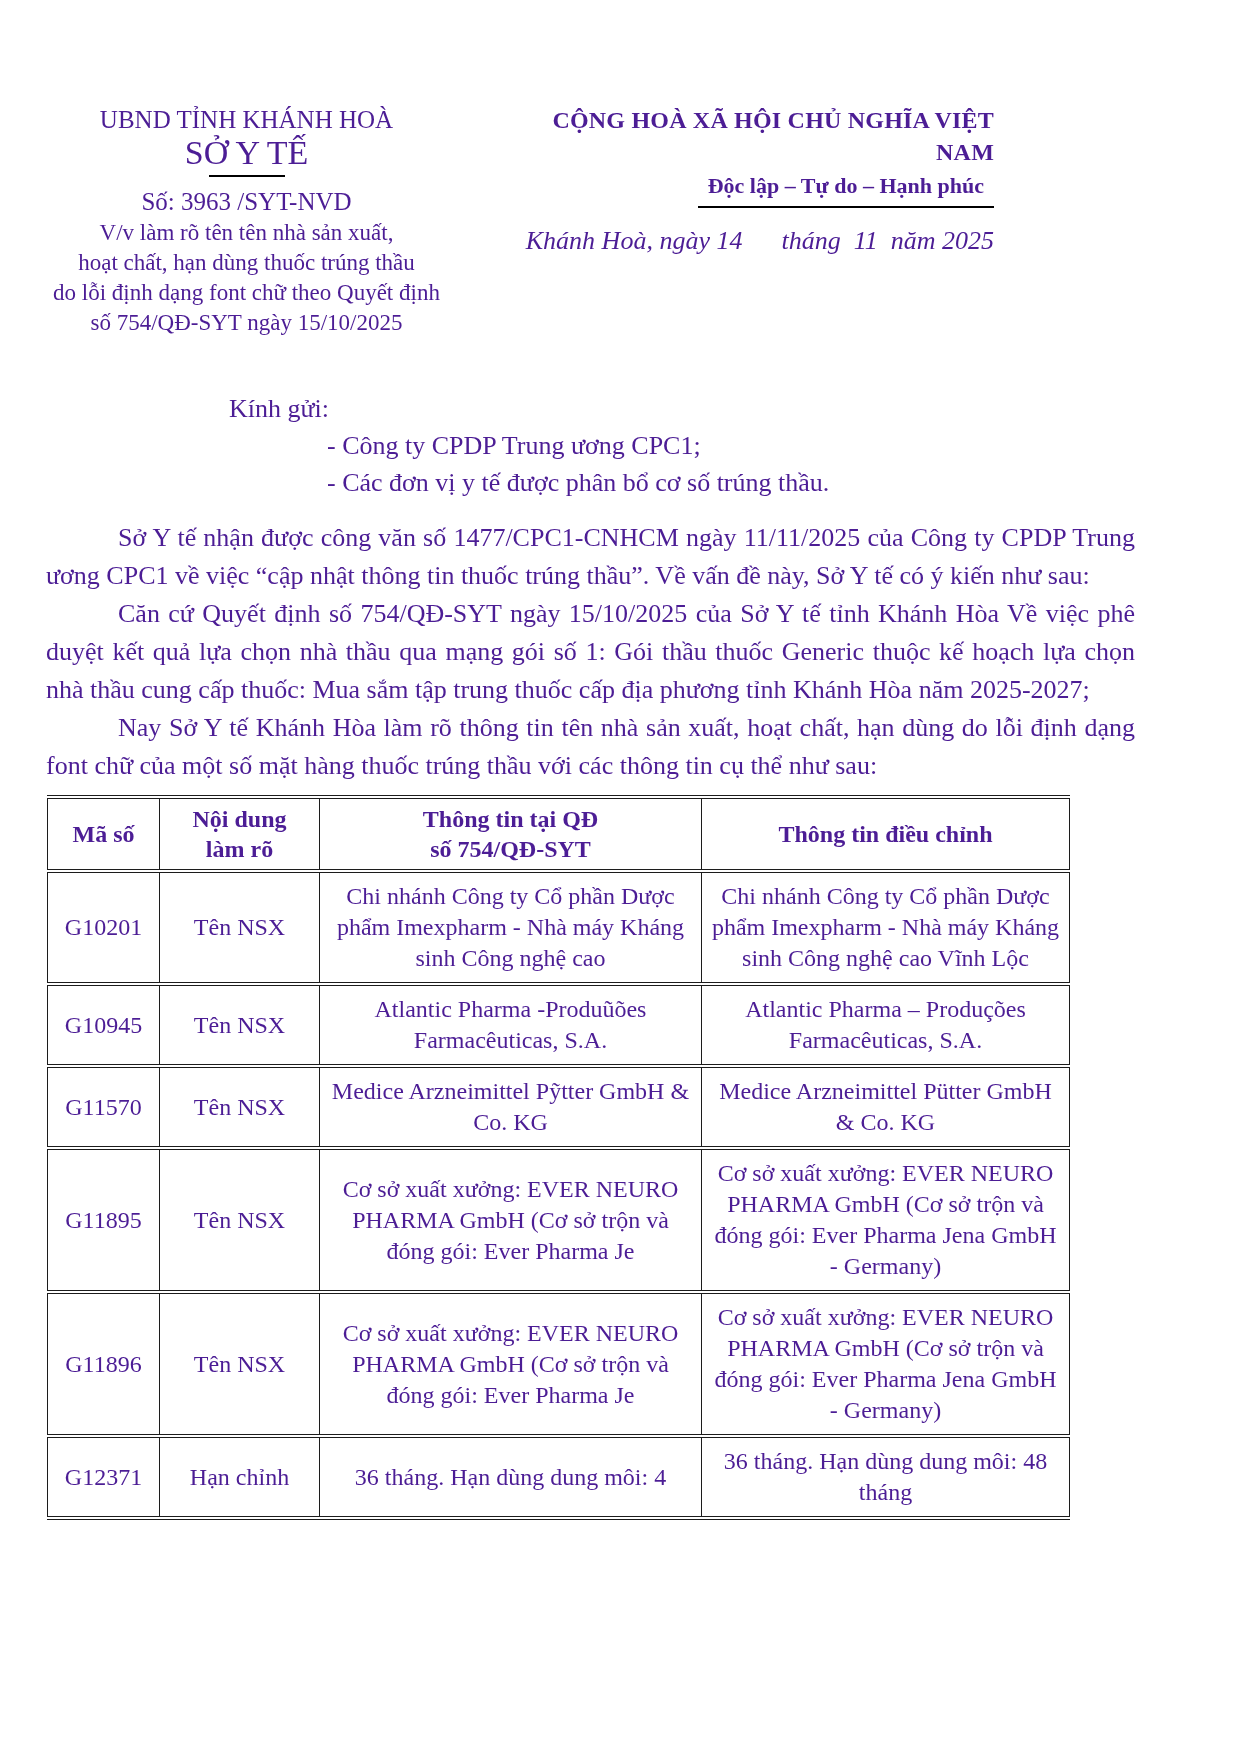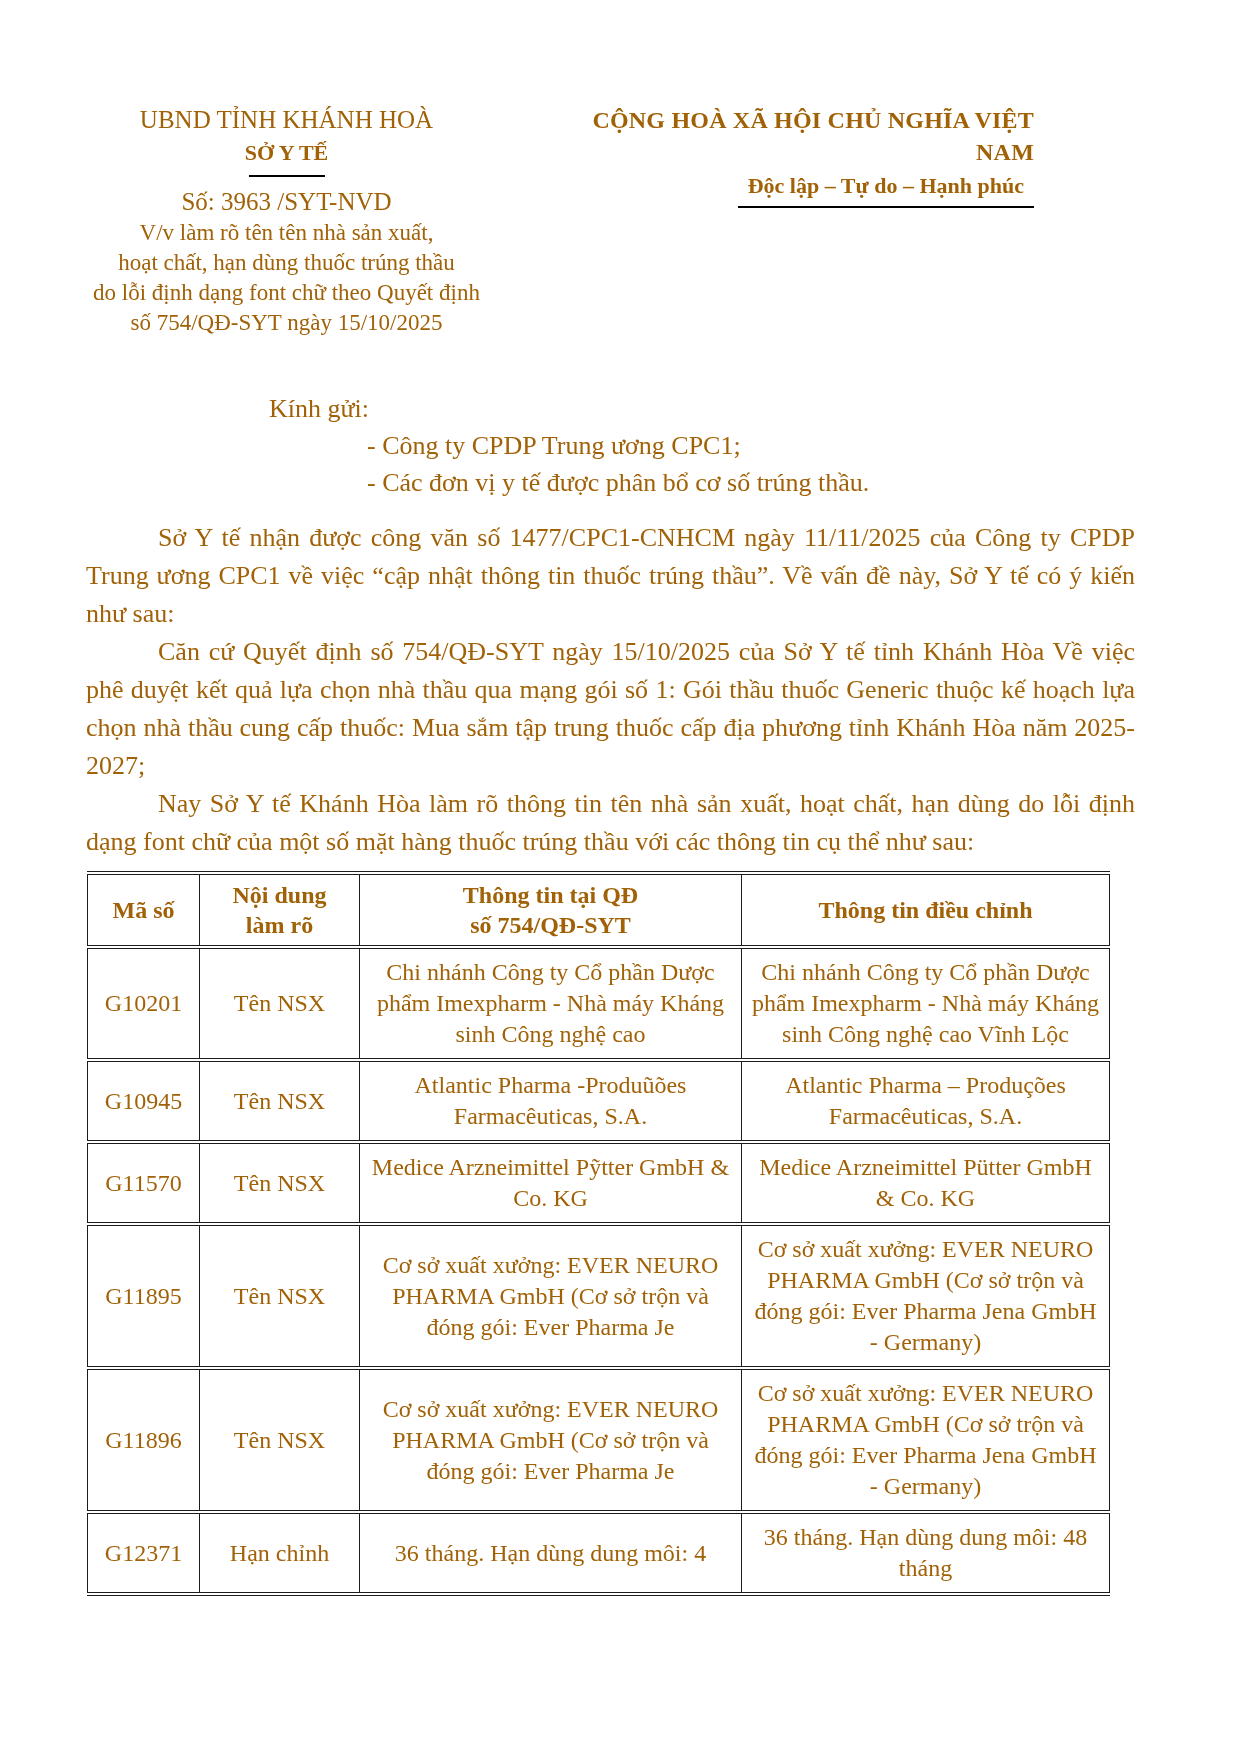--- a/index.html
+++ b/index.html
@@ -2,32 +2,32 @@
 <html lang="vi"><head>
 <meta charset="utf-8">
 <style>
   html,body{margin:0;padding:0;}
   body{background:#e8e8e8;}
   .page{
     position:relative;
     width:1241px;height:1755px;
     margin:0 auto;
     background:#ffffff;
-    color:#a16207;
+    color:#4c1d95;
     font-family:"Liberation Serif","DejaVu Serif",serif;
     box-sizing:border-box;
-    padding:104px 106px 0 86px;
+    padding:104px 106px 0 46px;
     overflow:hidden;
   }
   
   .hdr{display:flex;align-items:flex-start;}
   .hdr-left{width:445px;flex:0 0 445px;margin-left:-22px;text-align:center;}
   .hdr-right{width:505px;flex:0 0 505px;margin-left:20px;text-align:right;}
   .org-parent{font-size:25px;line-height:32px;}
-  .org{font-size:22px;font-weight:bold;line-height:34px;}
+  .org{font-size:34px;font-weight:normal;line-height:34px;}
   .rule-short{width:76px;border-top:2px solid #000;margin:5px auto 0;}
   .doc-number{font-size:25px;line-height:30px;margin-top:10px;}
   .doc-subject{font-size:23px;line-height:30px;margin-top:1px;white-space:pre-line;}
   .motto-1{font-size:24px;font-weight:bold;line-height:32px;letter-spacing:.2px;}
   .motto-2{font-size:22px;font-weight:bold;line-height:36px;display:inline-block;border-bottom:2px solid #000;padding:0 10px 2px;}
   .place-date{font-size:26px;font-style:italic;line-height:34px;margin-top:16px;white-space:pre;}
   
   .salutation{margin-top:52px;font-size:26px;line-height:37px;}
   .salutation .kg{margin-left:183px;}
   .salutation .rcp{margin-left:281px;}
@@ -73,20 +73,21 @@
       <div class="doc-subject">V/v làm rõ tên tên nhà sản xuất,
 hoạt chất, hạn dùng thuốc trúng thầu
 do lỗi định dạng font chữ theo Quyết định
 số 754/QĐ-SYT ngày 15/10/2025</div>
     </div>
     <div class="hdr-right">
       <div class="motto-1">CỘNG HOÀ XÃ HỘI CHỦ NGHĨA VIỆT NAM</div>
       <div>
         <span class="motto-2">Độc lập – Tự do – Hạnh phúc</span>
       </div>
+      <div class="place-date">Khánh Hoà, ngày 14      tháng  11  năm 2025</div>
     </div>
   </div>
 
   <div class="salutation">
     <div class="kg">Kính gửi:</div>
     <div class="rcp">- Công ty CPDP Trung ương CPC1;</div>
     <div class="rcp">- Các đơn vị y tế được phân bổ cơ số trúng thầu.</div>
   </div>
 
   <div class="paras">

